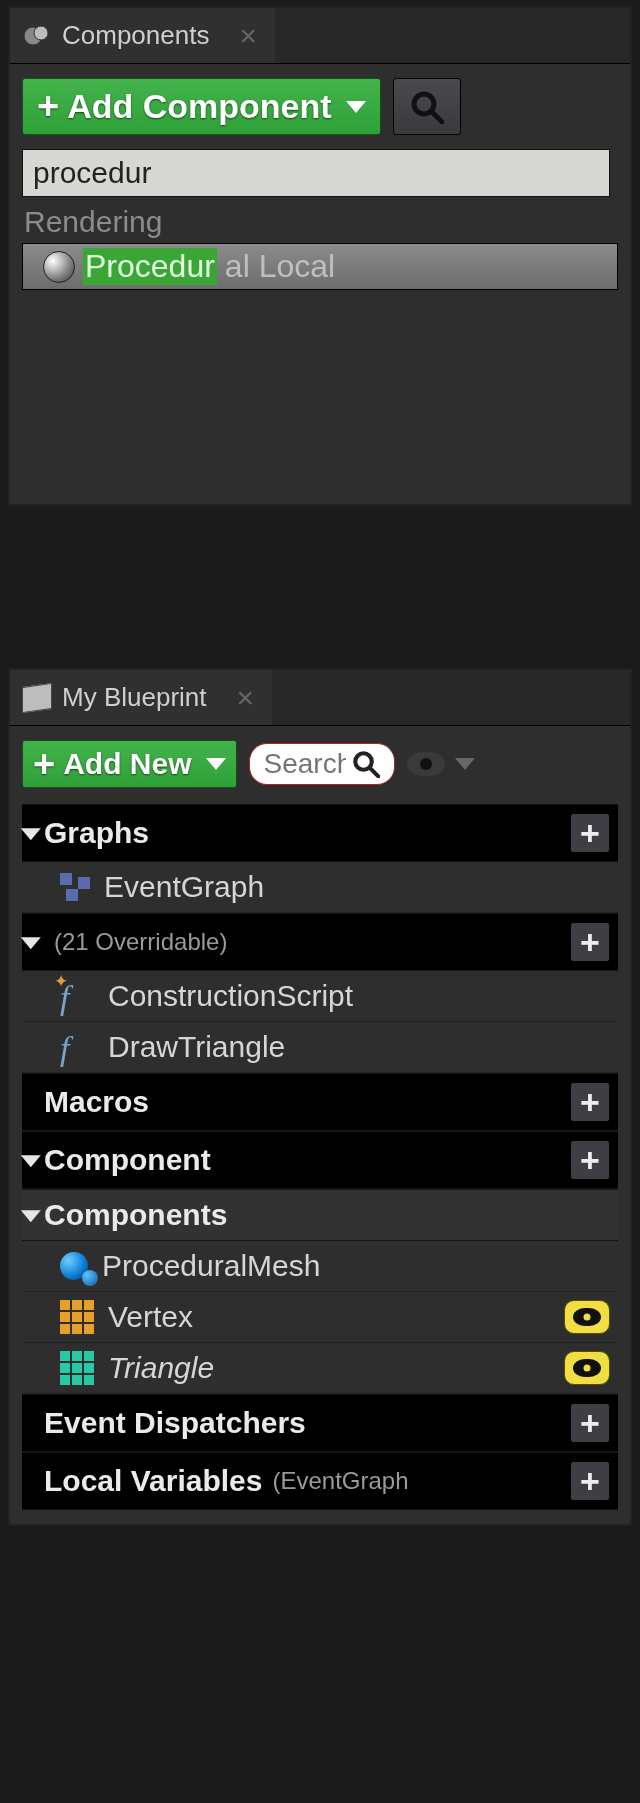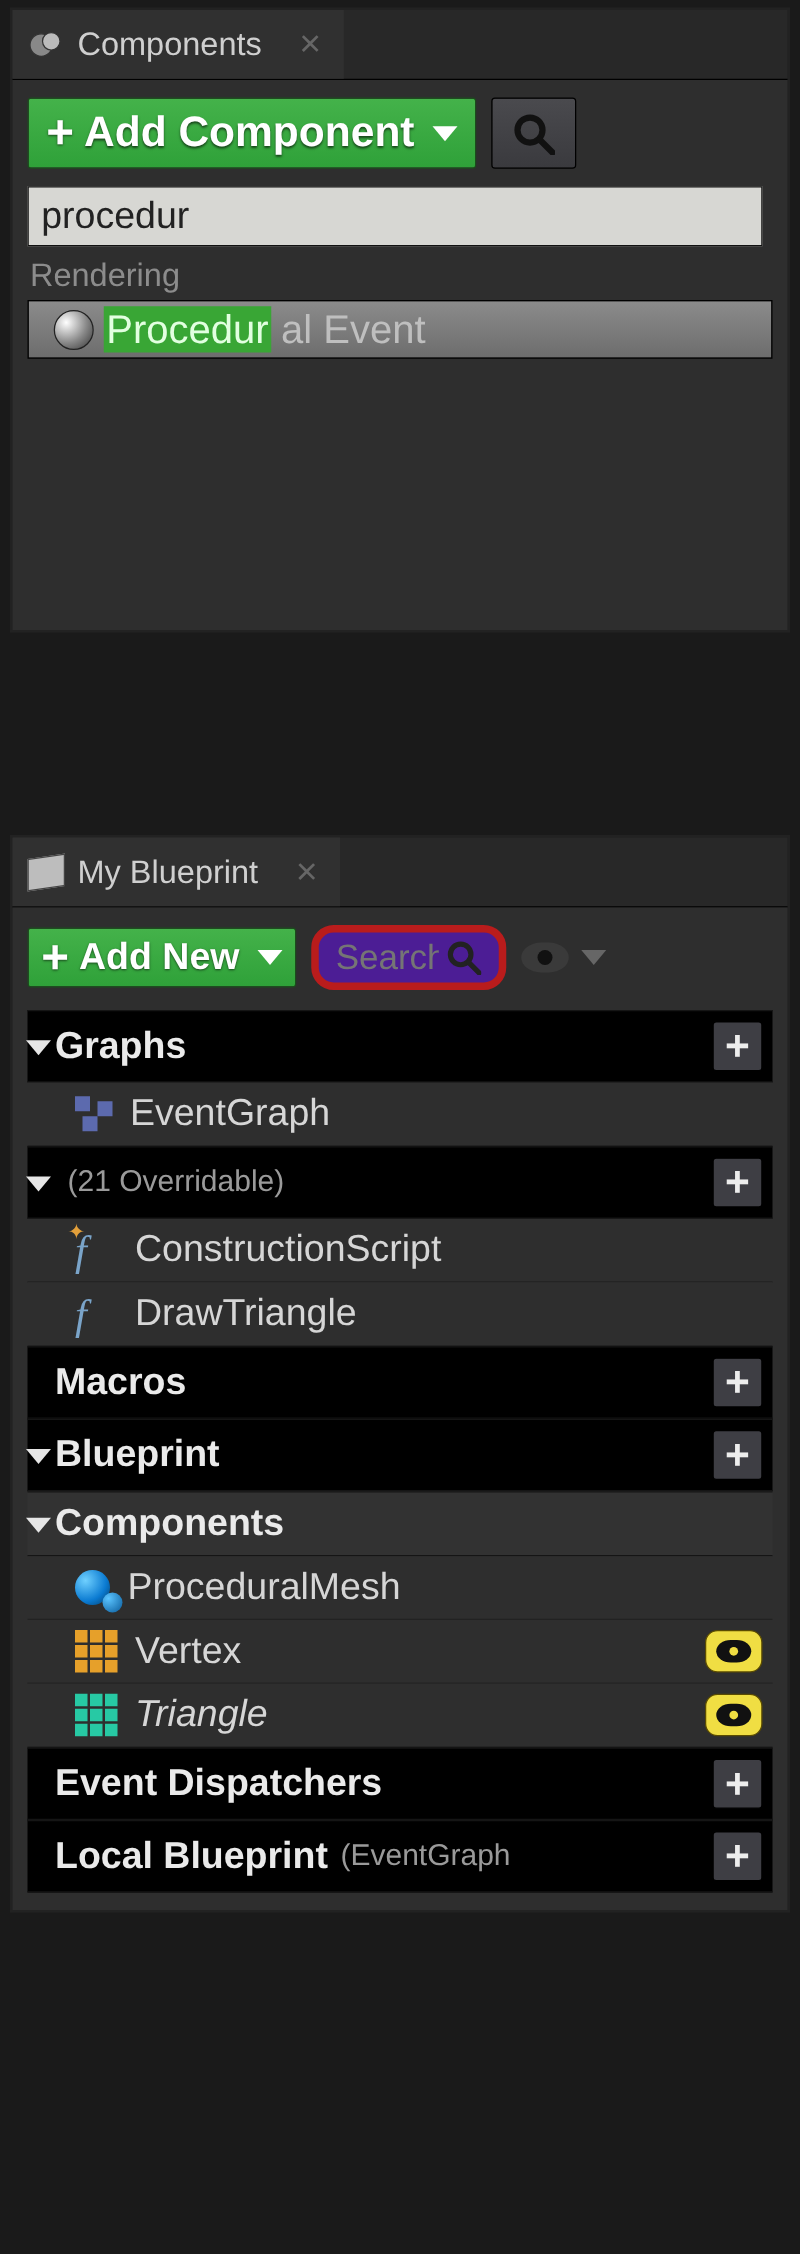--- a/index.html
+++ b/index.html
@@ -98,21 +98,21 @@
     padding: 6px 10px;
     background: #d7d7d3;
     border: 1px solid #111;
     color: #222;
     font-size: 30px;
     font-family: inherit;
   }
 
   .cat-label {
     color: #8c8c8c;
-    font-size: 26px;
+    font-size: 30px;
     margin: 8px 2px 4px 2px;
   }
 
   .result-row {
     background: linear-gradient(#8b8b8b, #6d6d6d);
     border:1px solid #000;
     display:flex;
     align-items:center;
     padding:4px 8px 4px 20px;
     gap:8px;
@@ -132,23 +132,23 @@
   
 
   .mbp-top {
     display:flex;
     align-items:center;
     gap:12px;
   }
   .search-pill {
     display:inline-flex;
     align-items:center;
-    background:#4c1d95;
+    background:#ffffff;
     border-radius:18px;
-    border:6px solid #b91c1c;
+    border:1px solid #b91c1c;
     padding:4px 14px;
     color:#888;
     gap:6px;
     font-size:28px;
     min-width:0;
     overflow:hidden;
   }
   .search-pill input {
     border:none; background:transparent; color:#888;
     font-size:28px; width:82px; outline:none; font-family:inherit;
@@ -303,21 +303,21 @@
       </div>
     </div>
 
     <input class="search-box" value="procedur" style="">
 
     <div class="cat-label">Rendering</div>
 
     <div class="result-row">
       <span class="sphere-icon"></span>
       <span class="hl">Procedur</span>
-        <span>al Event</span>
+        <span>al Local</span>
     </div>
 
   </div>
 </div>
 
 <div class="mid-gap"></div>
 
 <div class="panel">
   <div class="tab-bar">
     <div class="tab">
@@ -383,21 +383,21 @@
 
       <div class="sec-header">
         <span style="width:18px;"></span>
         <span class="title">Macros</span>
         <span class="spacer"></span>
         <span class="plus-box">+</span>
       </div>
 
       <div class="sec-header open">
         <span class="tri"></span>
-        <span class="title">Blueprint</span>
+        <span class="title">Component</span>
         <span class="spacer"></span>
         <span class="plus-box">+</span>
       </div>
 
       <div class="sec-header open" style="background:#323232;">
         <span class="tri"></span>
         <span class="title" style="font-weight:600;">Components</span>
         <span class="spacer"></span>
       </div>
       <div class="item-row">
@@ -443,21 +443,21 @@
 
       <div class="sec-header">
         <span style="width:18px;"></span>
         <span class="title">Event Dispatchers</span>
         <span class="spacer"></span>
         <span class="plus-box">+</span>
       </div>
 
       <div class="sec-header" style="overflow:hidden;">
         <span style="width:18px;"></span>
-        <span class="title">Local Blueprint</span>
+        <span class="title">Local Variables</span>
         <span class="sub" style="white-space:nowrap;">(EventGraph</span>
         <span class="spacer" style="min-width:4px;"></span>
         <span class="plus-box">+</span>
       </div>
 
     </div>
 
   </div>
 </div>
 

